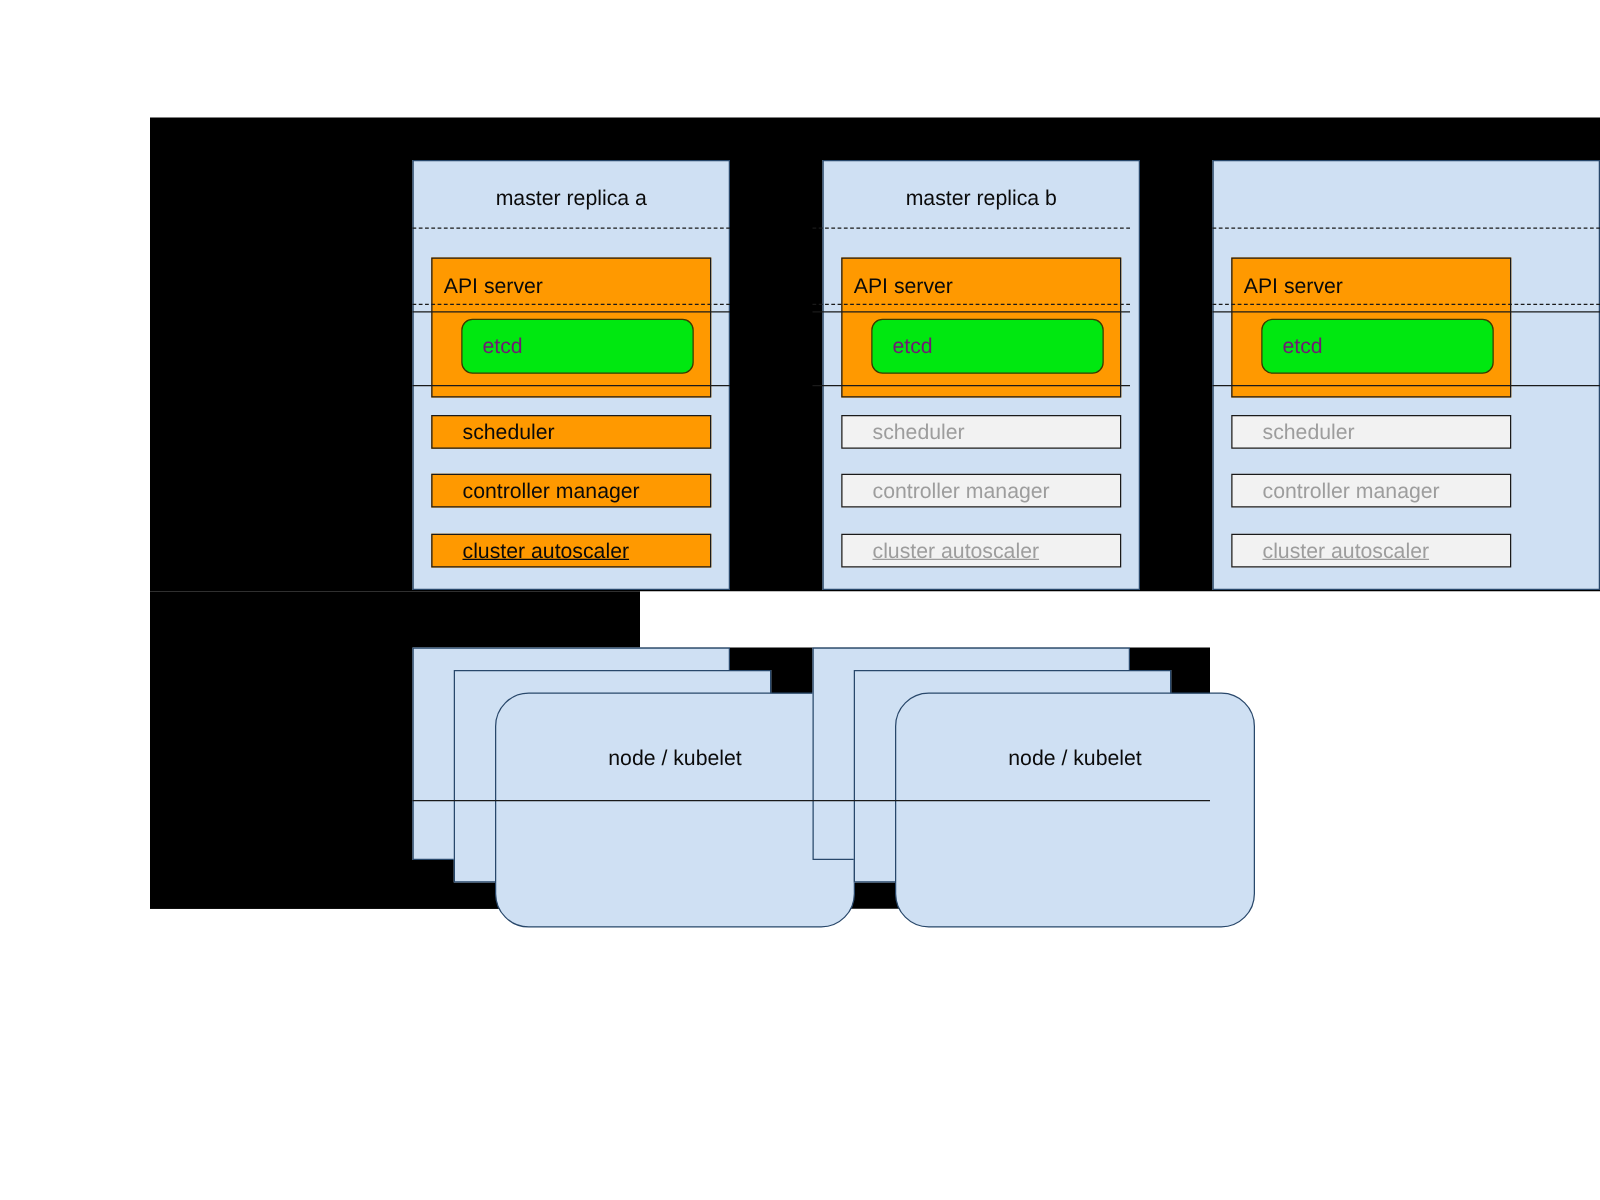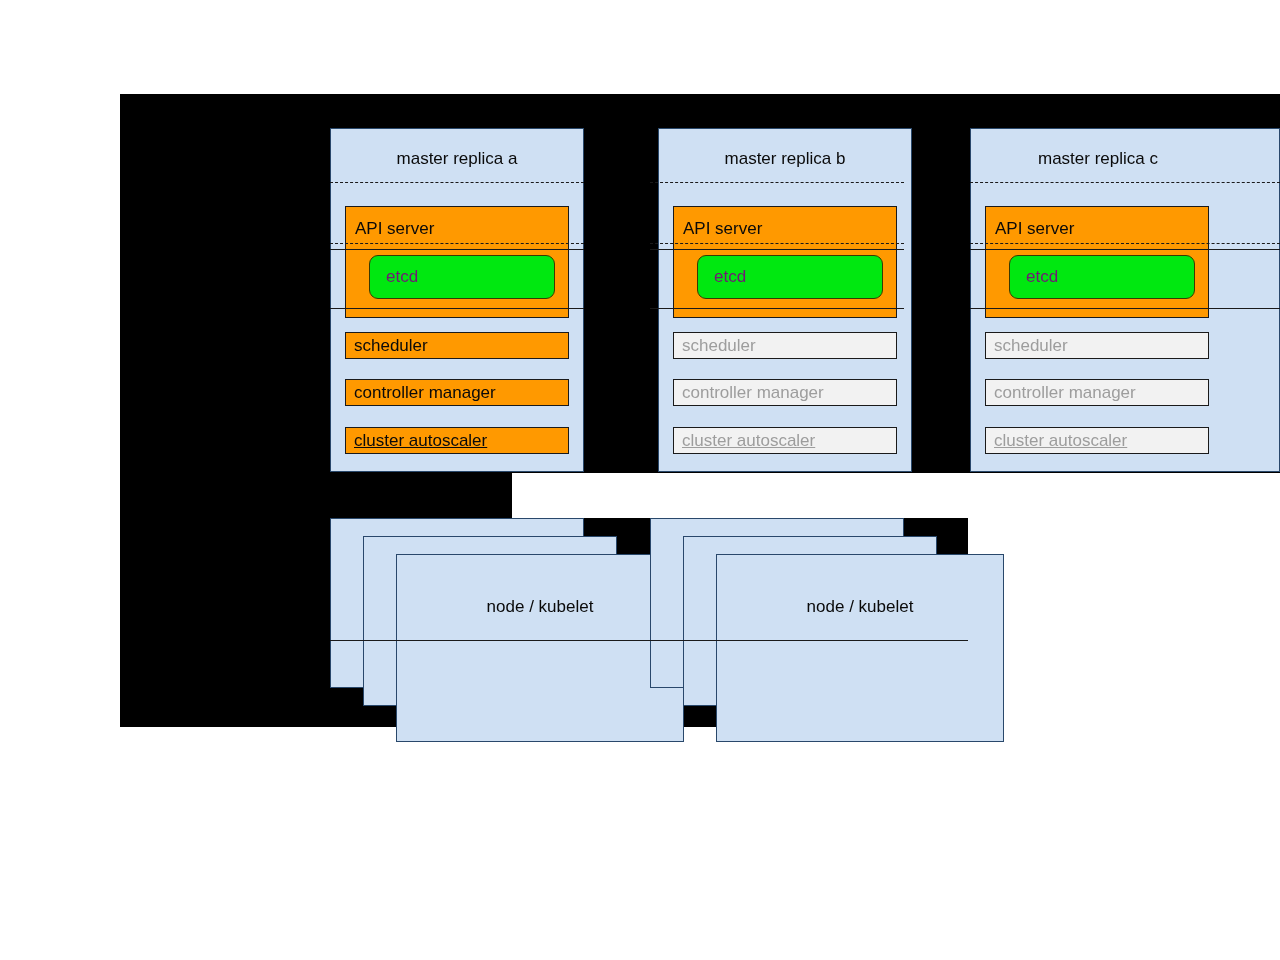--- a/index.html
+++ b/index.html
@@ -114,21 +114,21 @@
   
   .comp {
     position: absolute;
     left: 14px;
     width: 224px;
     height: 27px;
     box-sizing: border-box;
     border: 1px solid #1a1a1a;
     font-size: 17px;
     line-height: 25px;
-    padding-left: 8px;
+    padding-left: 24px;
   }
   .comp.active {
     background: #ff9900;
     color: #0a0a0a;
   }
   .comp.inactive {
     background: #f2f2f2;
     color: #9d9d9d;
   }
   .comp-sched { top: 203px; }
@@ -152,21 +152,21 @@
     position: absolute;
     width: 254px;
     height: 170px;
     background: #cfe0f3;
     border: 1px solid #29486b;
     box-sizing: border-box;
   }
   .node-card.c1 { left: 0px;  top: 0px;  }
   .node-card.c2 { left: 33px; top: 18px; }
   .node-card.c3 { left: 66px; top: 36px; }
-  .node-card.c3 { width: 288px; height: 188px; }
+  .node-card.c3 { width: 288px; height: 188px; border-radius: 27px; }
   .node-label {
     position: absolute;
     left: 0;
     right: 0;
     top: 42px;
     text-align: center;
     font-size: 17px;
     color: #0a0a0a;
   }
 </style>
@@ -203,21 +203,20 @@
         <div class="etcd-label">etcd</div>
       </div>
     </div>
 
     <div class="comp inactive comp-sched">scheduler</div>
     <div class="comp inactive comp-ctrl">controller manager</div>
     <div class="comp inactive comp-auto">cluster autoscaler</div>
   </div>
 
   <div class="replica replica-c">
-    <div class="replica-title">master replica c</div>
 
     <div class="api-block">
       <div class="api-label">API server</div>
       <div class="etcd-box">
         <div class="etcd-label">etcd</div>
       </div>
     </div>
 
     <div class="comp inactive comp-sched">scheduler</div>
     <div class="comp inactive comp-ctrl">controller manager</div>

